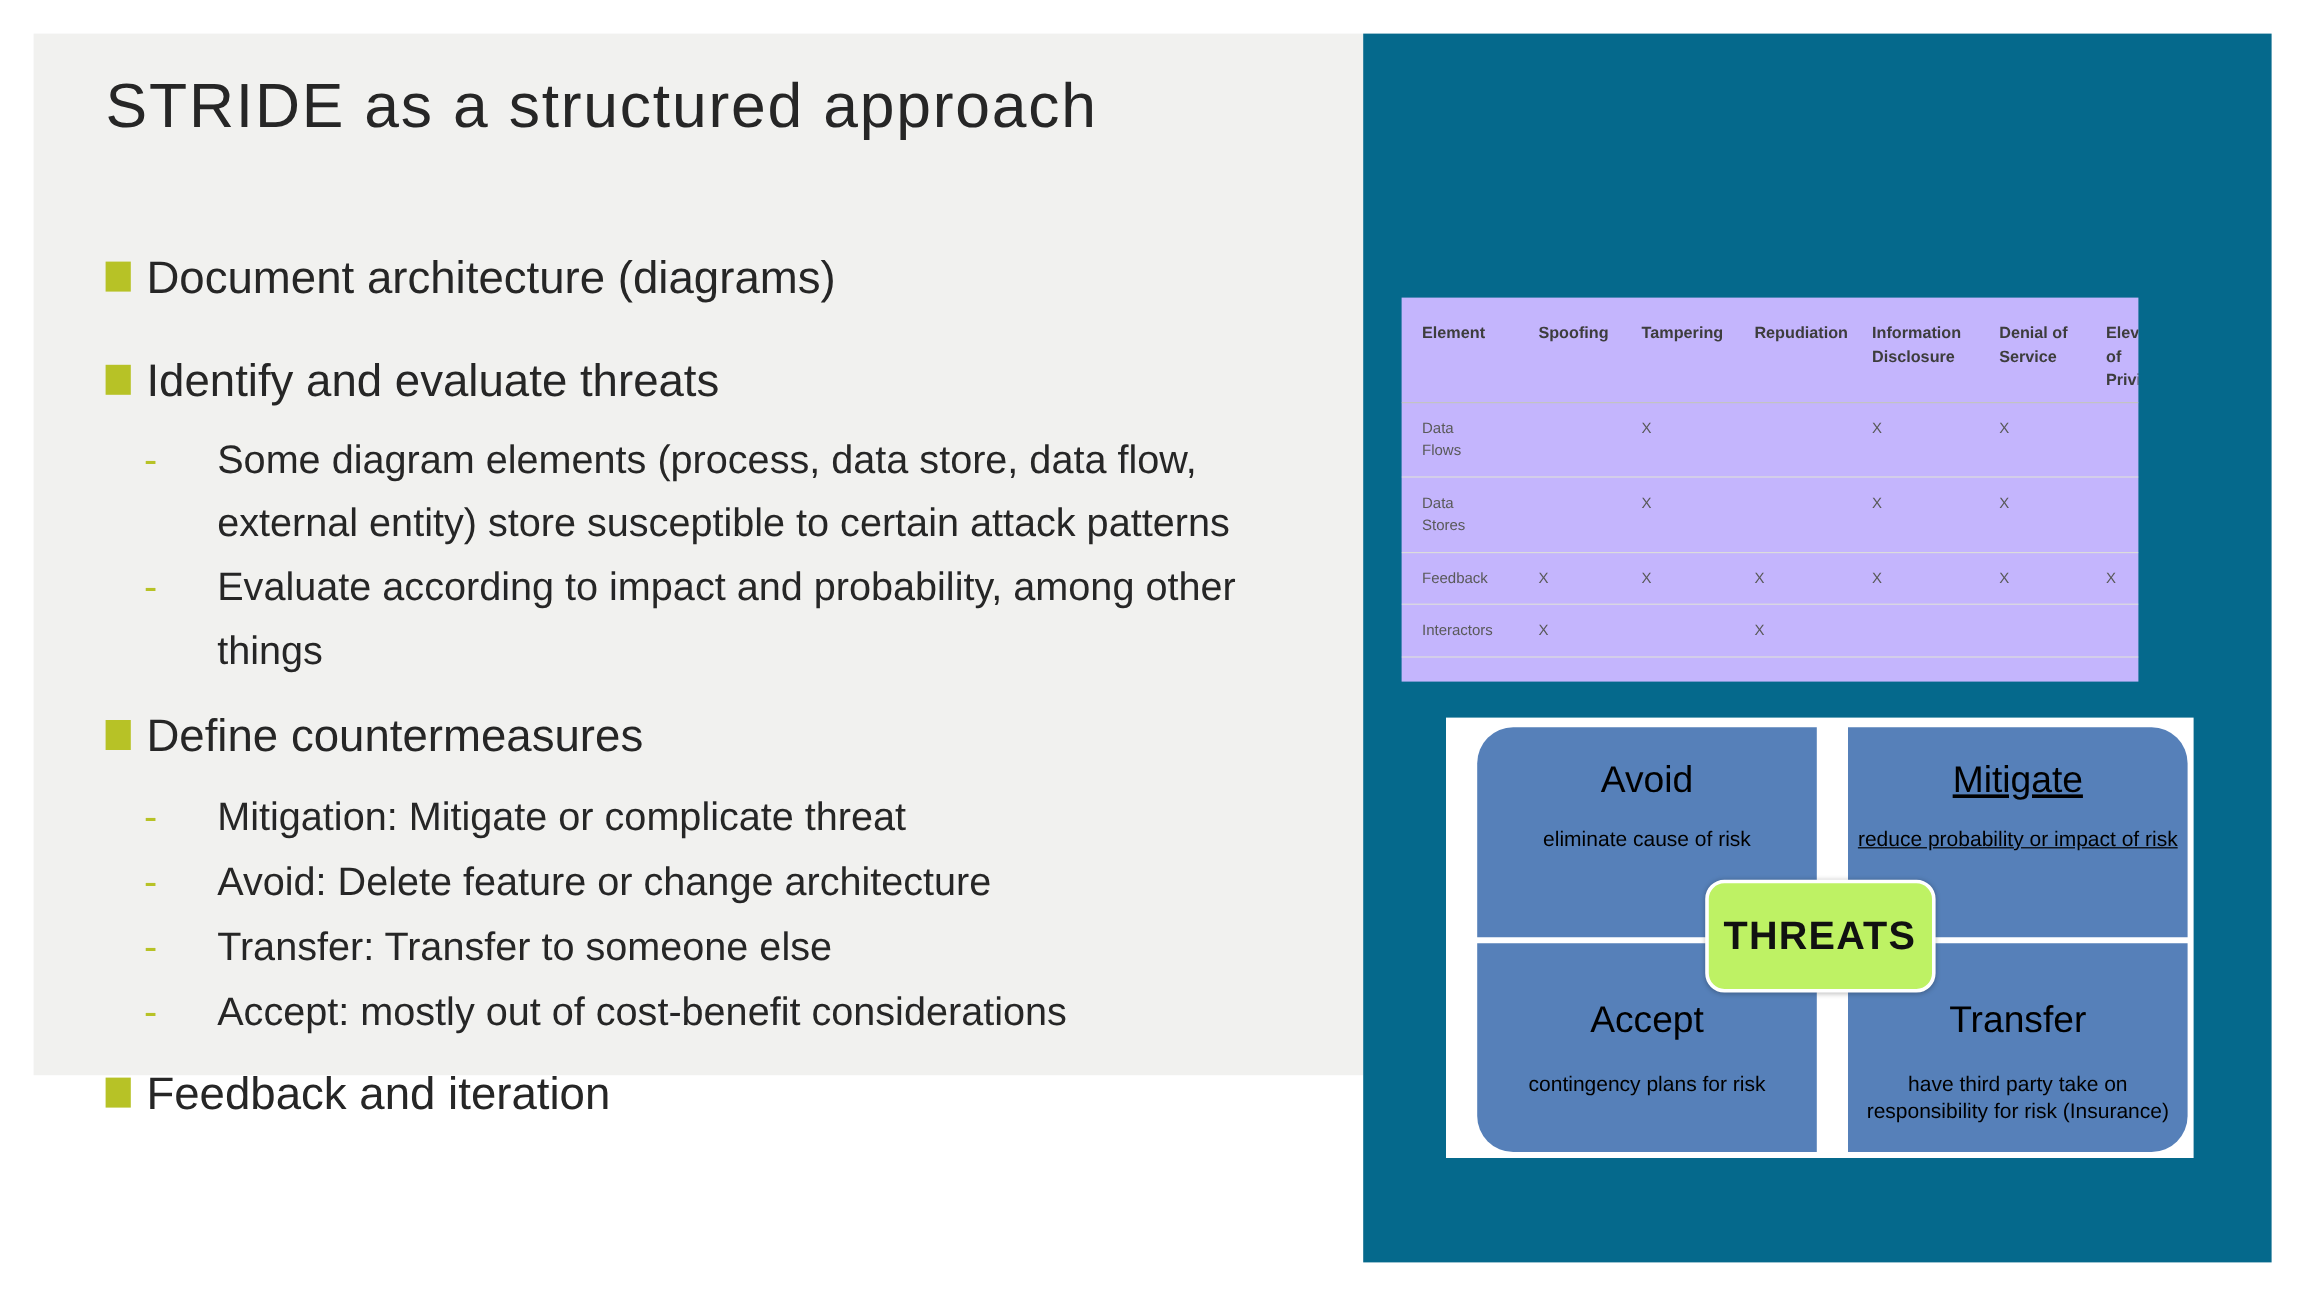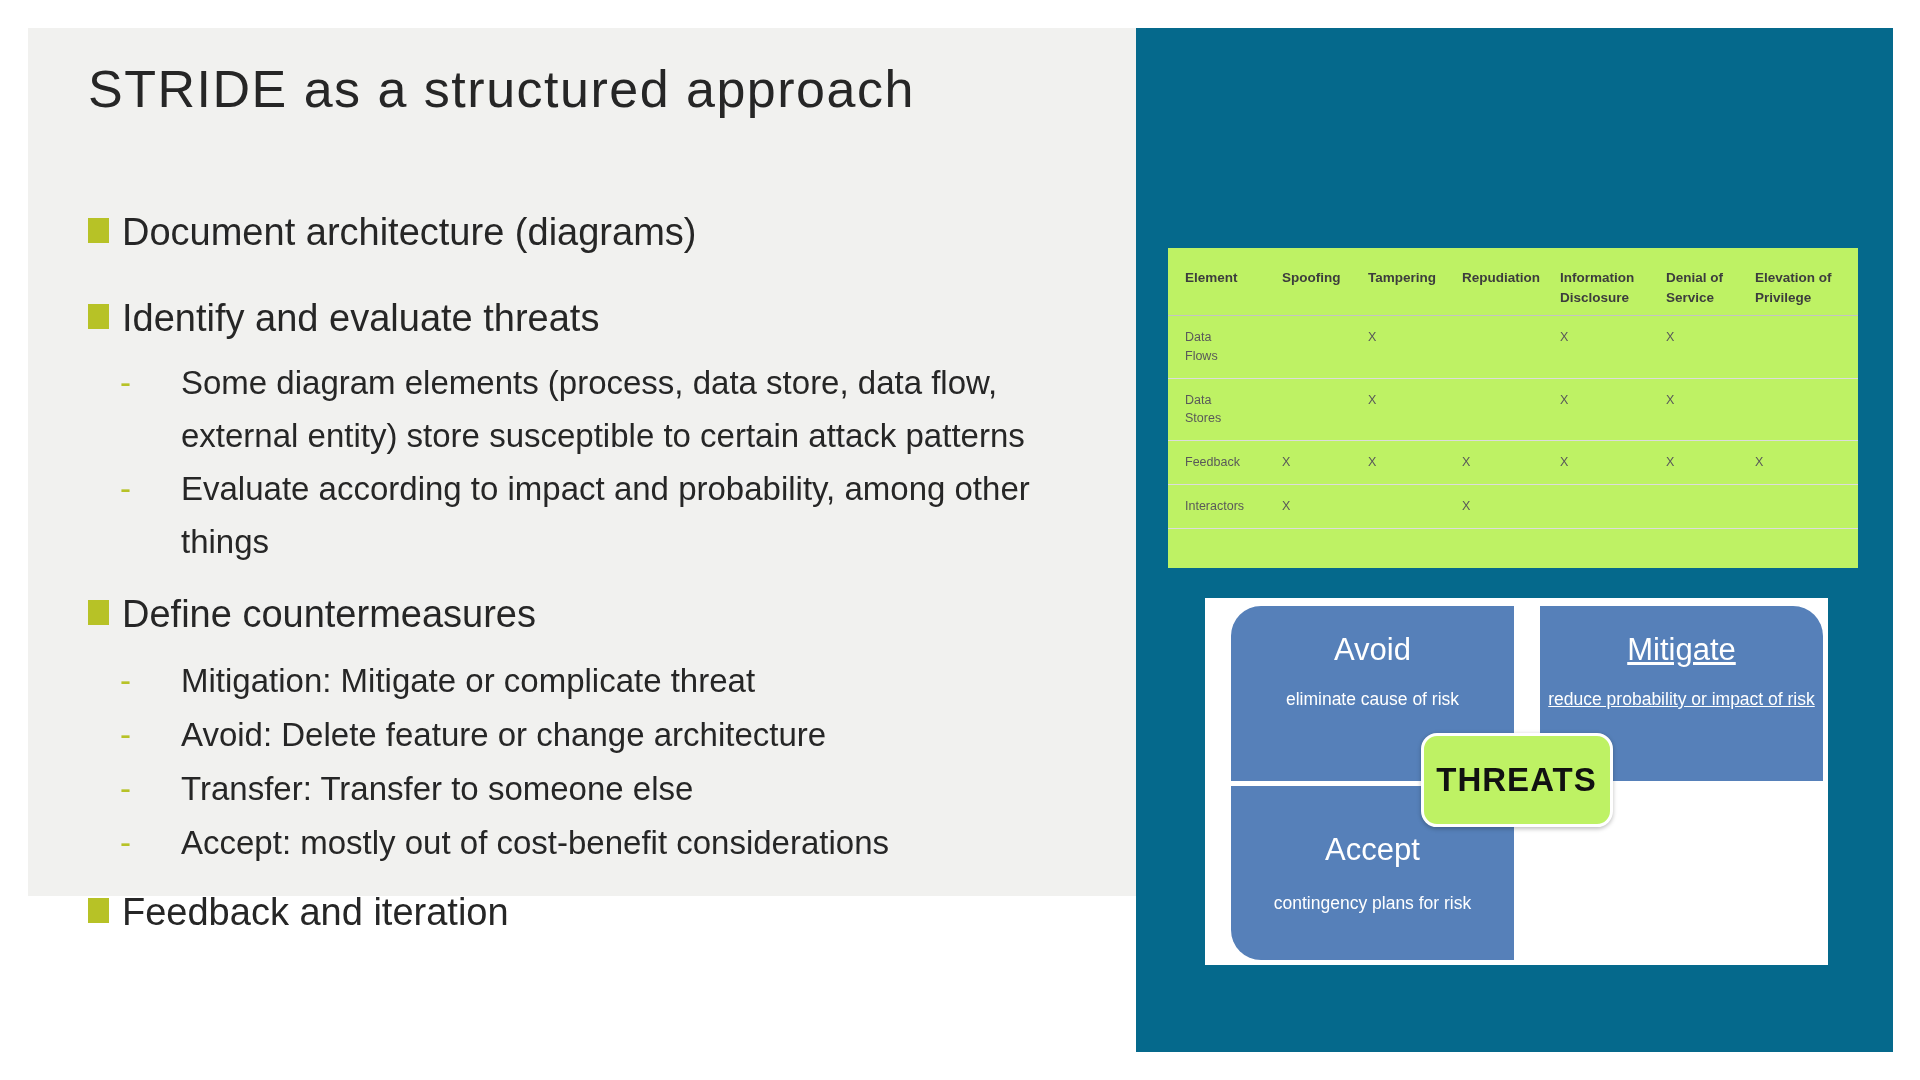--- a/index.html
+++ b/index.html
@@ -45,22 +45,22 @@
   
   .right-panel {
     position: absolute; left: 1136px; top: 28px;
     width: 757px; height: 1024px;
     background: #05698c;
   }
 
   
   .table-card {
     position: absolute; left: 32px; top: 220px;
-    width: 690px; height: 320px;
-    background: #bef264; overflow: hidden;
+    width: 614px; height: 320px;
+    background: #c4b5fd; overflow: hidden;
   }
   .tgrid { display: grid; grid-template-columns: 97px 86px 94px 98px 106px 89px 1fr; }
   .thead {
     padding: 20px 0 8px 17px;
     font-weight: bold; font-size: 13.5px; color: #3d3d3d; line-height: 1.45;
     border-bottom: 1px solid #c3c3c3;
   }
   .thead span { display: block; max-width: 80px; }
   .trow {
     padding: 12px 0 12px 17px;
@@ -73,21 +73,21 @@
   .quad {
     position: absolute; left: 69px; top: 570px;
     width: 623px; height: 367px;
     background: #ffffff; padding: 8px 5px 5px 5px;
   }
   .quad-grid {
     display: grid; width: 100%; height: 100%;
     grid-template-columns: 1fr 1fr; grid-template-rows: 1fr 1fr; gap: 5px;
   }
   .qcell {
-    background: #5680b9; color: #ffffff;
+    background: #5680b9; color: #000000;
     display: flex; flex-direction: column; align-items: center; text-align: center; margin-left: 21px;
   }
   .qcell.tl { border-top-left-radius: 30px; padding-top: 26px; }
   .qcell.tr { border-top-right-radius: 30px; padding-top: 26px; text-decoration: underline; }
   .qcell.bl { border-bottom-left-radius: 30px; padding-top: 46px; }
   .qcell.br { border-bottom-right-radius: 30px; padding-top: 46px; }
   .q-title { font-size: 31px; font-weight: 400; }
   .qcell.tl .q-desc, .qcell.tr .q-desc { margin-top: 20px; }
   .qcell.bl .q-desc, .qcell.br .q-desc { margin-top: 24px; }
   .q-desc { font-size: 17.5px; line-height: 1.35; max-width: 285px; }
@@ -233,20 +233,24 @@
           <span class="q-desc">eliminate cause of risk</span>
         </div>
         <div class="qcell tr">
           <span class="q-title">Mitigate</span>
           <span class="q-desc">reduce probability or impact of risk</span>
         </div>
         <div class="qcell bl">
           <span class="q-title">Accept</span>
           <span class="q-desc">contingency plans for risk</span>
         </div>
+        <div class="qcell br">
+          <span class="q-title">Transfer</span>
+          <span class="q-desc">have third party take on responsibility for risk (Insurance)</span>
+        </div>
       </div>
       <div class="center-box">
         <span>THREATS</span>
       </div>
     </div>
 
   </div>
 </div>
 
 </body></html>

